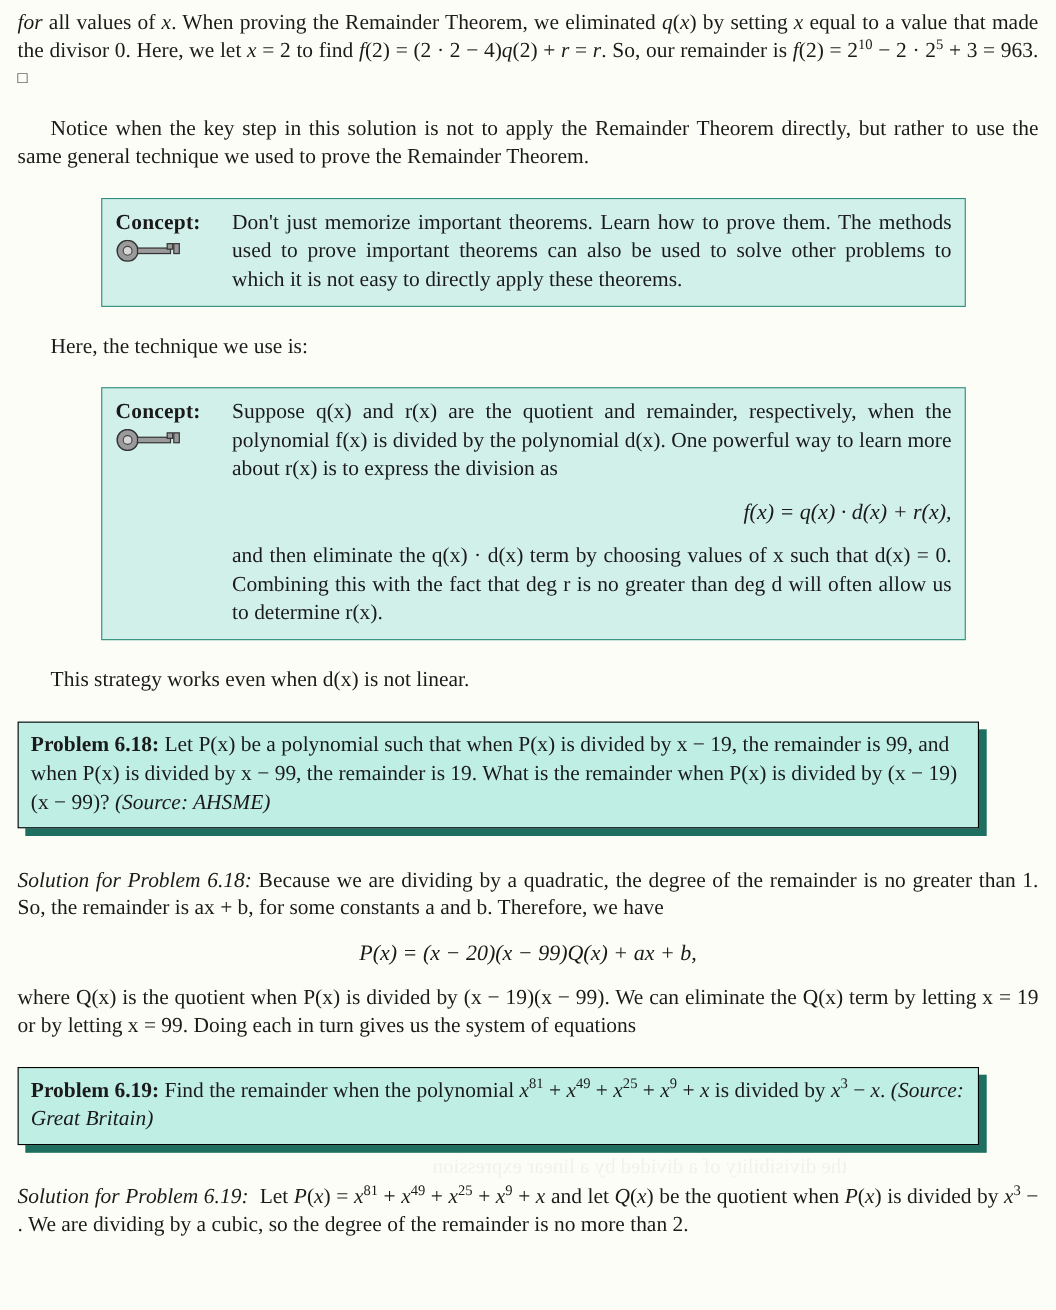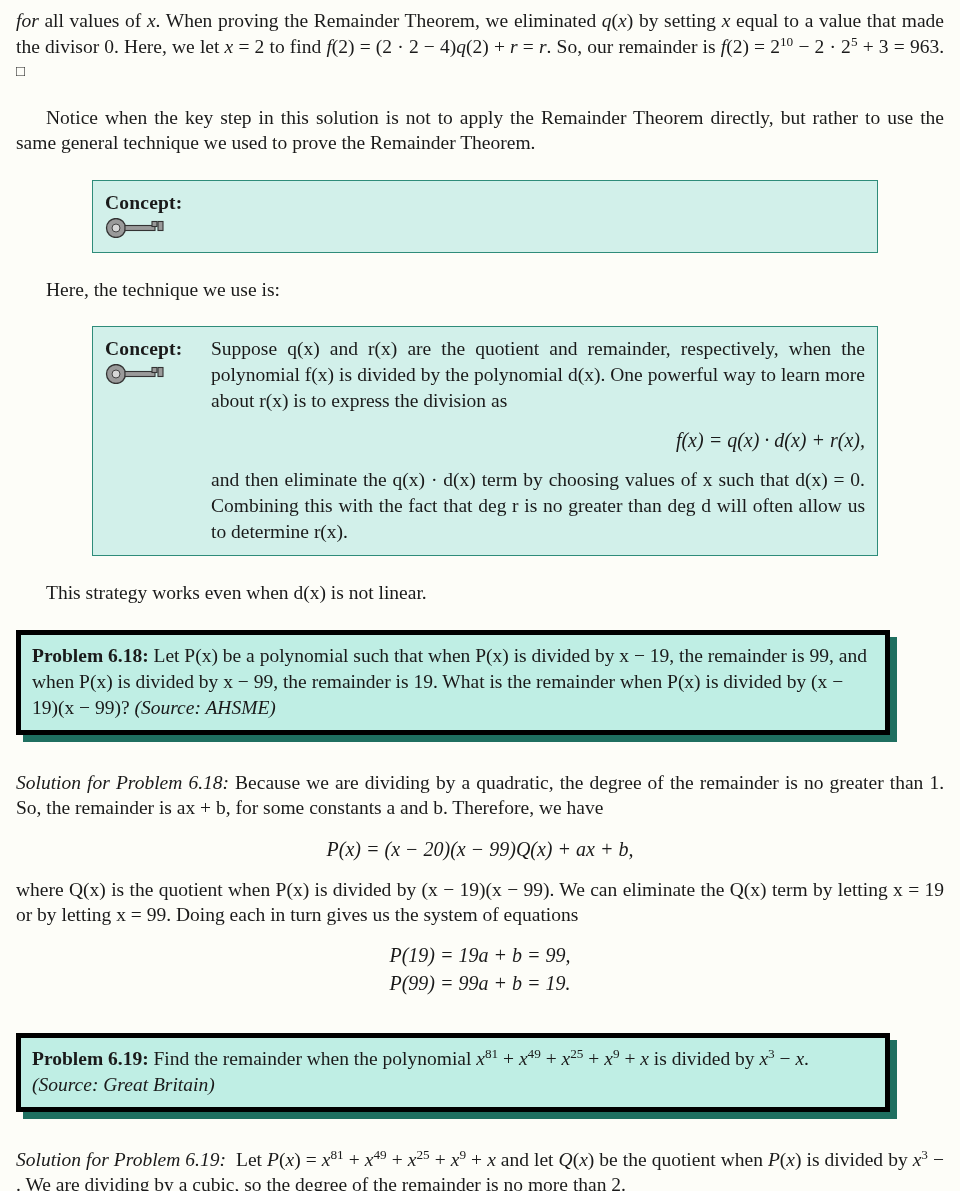--- a/index.html
+++ b/index.html
@@ -84,21 +84,21 @@
     font-size: 20px;
   }
 
   
   .problem-wrap {
     position: relative;
     margin-right: 54px;
   }
   .problem-box {
     background: #bfeee4;
-    border: 5px solid #000000;
+    border: 1px solid #000000;
     box-sizing: border-box;
     padding: 8px 11px 9px 11px;
     font-size: 19.5px;
     line-height: 26px;
     position: relative;
     z-index: 2;
   }
   .problem-shadow {
     position: absolute;
     left: 7px;
@@ -182,20 +182,21 @@
         <span class="key-icon">
           <svg width="62" height="20" viewBox="0 0 62 20">
             <circle cx="11" cy="10" r="9.5" fill="#9a9a9a" stroke="#333" stroke-width="1.3"></circle>
             <circle cx="11" cy="10" r="4" fill="#d7d7d7" stroke="#444" stroke-width="1"></circle>
             <rect x="20" y="7.5" width="30" height="5" fill="#9a9a9a" stroke="#333" stroke-width="1.1"></rect>
             <rect x="47" y="3.5" width="5" height="5" fill="#9a9a9a" stroke="#333" stroke-width="1.1"></rect>
             <rect x="53" y="3.5" width="5" height="9" fill="#9a9a9a" stroke="#333" stroke-width="1.1"></rect>
           </svg>
         </span>
       </div>
+      <div class="concept-body">Don't just memorize important theorems.  Learn how to prove them.  The methods used to prove important theorems can also be used to solve other problems to which it is not easy to directly apply these theorems.</div>
     </div>
 
     <div class="gap-lg"></div>
 
     <p class="indent">Here, the technique we use is:</p>
 
     <div class="gap-lg"></div>
 
     <div class="concept-box">
       <div class="concept-left">
@@ -237,26 +238,20 @@
 
     <p>
       <i>Solution for Problem 6.18:</i>
       <span>Because we are dividing by a quadratic, the degree of the remainder is no greater than 1. So, the remainder is ax + b, for some constants a and b. Therefore, we have</span>
     </p>
 
     <div class="centered-eq math">P(x) = (x − 20)(x − 99)Q(x) + ax + b,</div>
 
     <p>where Q(x) is the quotient when P(x) is divided by (x − 19)(x − 99). We can eliminate the Q(x) term by letting x = 19 or by letting x = 99. Doing each in turn gives us the system of equations</p>
 
-    <div class="eq-block">
-      <span class="eq-lines math">
-        <div>P(19) = 19a + b = 99,</div>
-        <div>P(99) = 99a + b = 19.</div>
-      </span>
-    </div>
 
 
     <div class="gap-lg"></div>
 
     <div class="problem-wrap">
       <div class="problem-shadow"></div>
       <div class="problem-box">
         <b>Problem 6.19:</b>
         <span>
           Find the remainder when the polynomial <span class="math">x</span><sup>81</sup> + <span class="math">x</span><sup>49</sup> + <span class="math">x</span><sup>25</sup> + <span class="math">x</span><sup>9</sup> + <span class="math">x</span> is divided by <span class="math">x</span><sup>3</sup> − <span class="math">x</span>.

